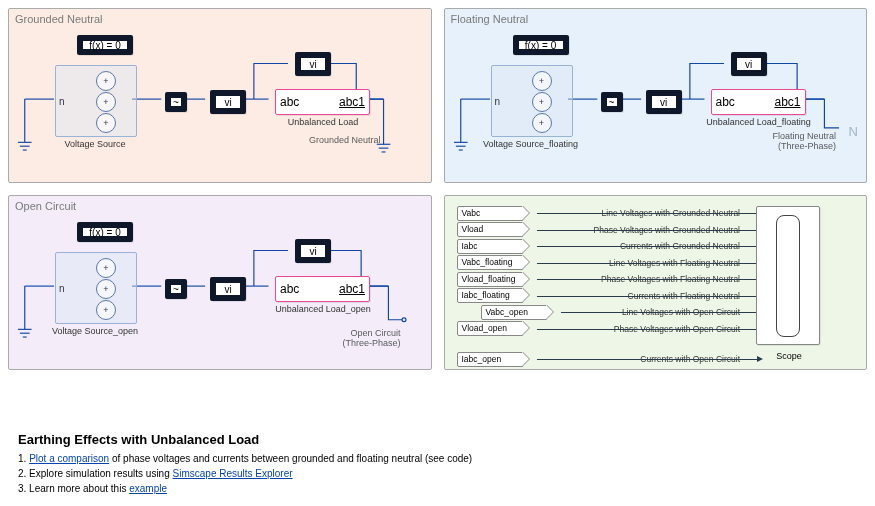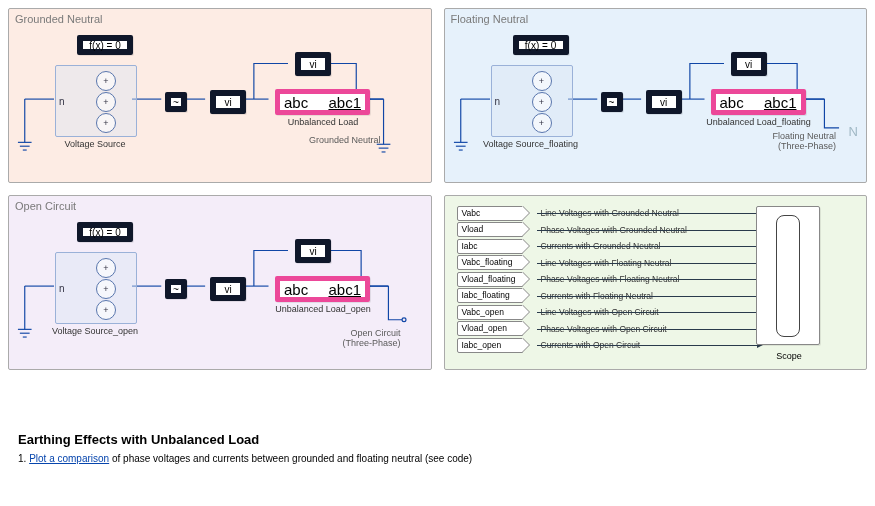--- a/index.html
+++ b/index.html
@@ -67,25 +67,25 @@
   }
   .neutral-N {
     position: absolute;
     font-size: 13px;
     color: #a0b8c4;
     font-weight: 400;
   }
   .abcblock {
     position: absolute;
     background: #fff;
-    border: 5px solid #ec4899;
+    border: 1px solid #ec4899;
     border-radius: 2px;
     box-shadow: 1px 1px 0 rgba(0,0,0,.08);
     display: flex;
-    font-size: 15px;
+    font-size: 12px;
     box-sizing: border-box;
   }
   .abcblock .l, .abcblock .r {
     flex: 1;
     display: flex;
     align-items: center;
     padding: 0 4px;
   }
   .abcblock .l { justify-content: flex-start; }
   .abcblock .r { justify-content: flex-end; text-decoration: underline; }
@@ -95,20 +95,21 @@
 
   
   .scope-area { position: relative; width: 100%; height: 100%; }
   .signal-row {
     position: absolute;
     display: flex;
     align-items: center;
     height: 14px;
     left: 6px;
     right: 120px;
+    justify-content: space-between;
   }
   .tag {
     background: #fff;
     border: 1px solid #888;
     border-radius: 2px 0 0 2px;
     height: 13px;
     line-height: 13px;
     font-size: 8.5px;
     padding: 0 4px;
     min-width: 56px;
@@ -414,47 +415,49 @@
               <div class="sig-label">Phase Voltages with Floating Neutral</div>
               <div class="sig-line" style="left: 80px; width: 220px;"></div>
               <div class="sig-arrow" style="right: auto; left: 300px;"></div>
             </div>
             <div class="signal-row" style="top: 88.5px;">
               <div class="tag">Iabc_floating</div>
               <div class="sig-label">Currents with Floating Neutral</div>
               <div class="sig-line" style="left: 80px; width: 220px;"></div>
               <div class="sig-arrow" style="right: auto; left: 300px;"></div>
             </div>
-            <div class="signal-row" style="top: 105px;">
+            <div class="signal-row" style="top: 105px; margin-left: 24px;">
               <div class="tag">Vabc_open</div>
               <div class="sig-label">Line Voltages with Open Circuit</div>
               <div class="sig-line" style="left: 80px; width: 220px;"></div>
               <div class="sig-arrow" style="right: auto; left: 300px;"></div>
             </div>
             <div class="signal-row" style="top: 121.5px;">
               <div class="tag">Vload_open</div>
               <div class="sig-label">Phase Voltages with Open Circuit</div>
               <div class="sig-line" style="left: 80px; width: 220px;"></div>
               <div class="sig-arrow" style="right: auto; left: 300px;"></div>
             </div>
-            <div class="signal-row" style="top: 138px;">
+            <div class="signal-row" style="top: 152px;">
               <div class="tag">Iabc_open</div>
               <div class="sig-label">Currents with Open Circuit</div>
               <div class="sig-line" style="left: 80px; width: 220px;"></div>
               <div class="sig-arrow" style="right: auto; left: 300px;"></div>
             </div>
           </div>
         <div class="scope-block">
           <div class="scope-screen"></div>
         </div>
         <div class="scope-label">Scope</div>
       </div>
     </div>
 
   </div>
 
   <div class="footer">
     <h2>Earthing Effects with Unbalanced Load</h2>
     <div id="footer-steps">
         <div class="step">1. <span class="link">Plot a comparison</span> of phase voltages and currents between grounded and floating neutral (see code)</div>
+        <div class="step">2. Explore simulation results using <span class="link">Simscape Results Explorer</span></div>
+        <div class="step">3. Learn more about this <span class="link">example</span></div>
       </div>
   </div>
 </div>
 
 </body></html>

